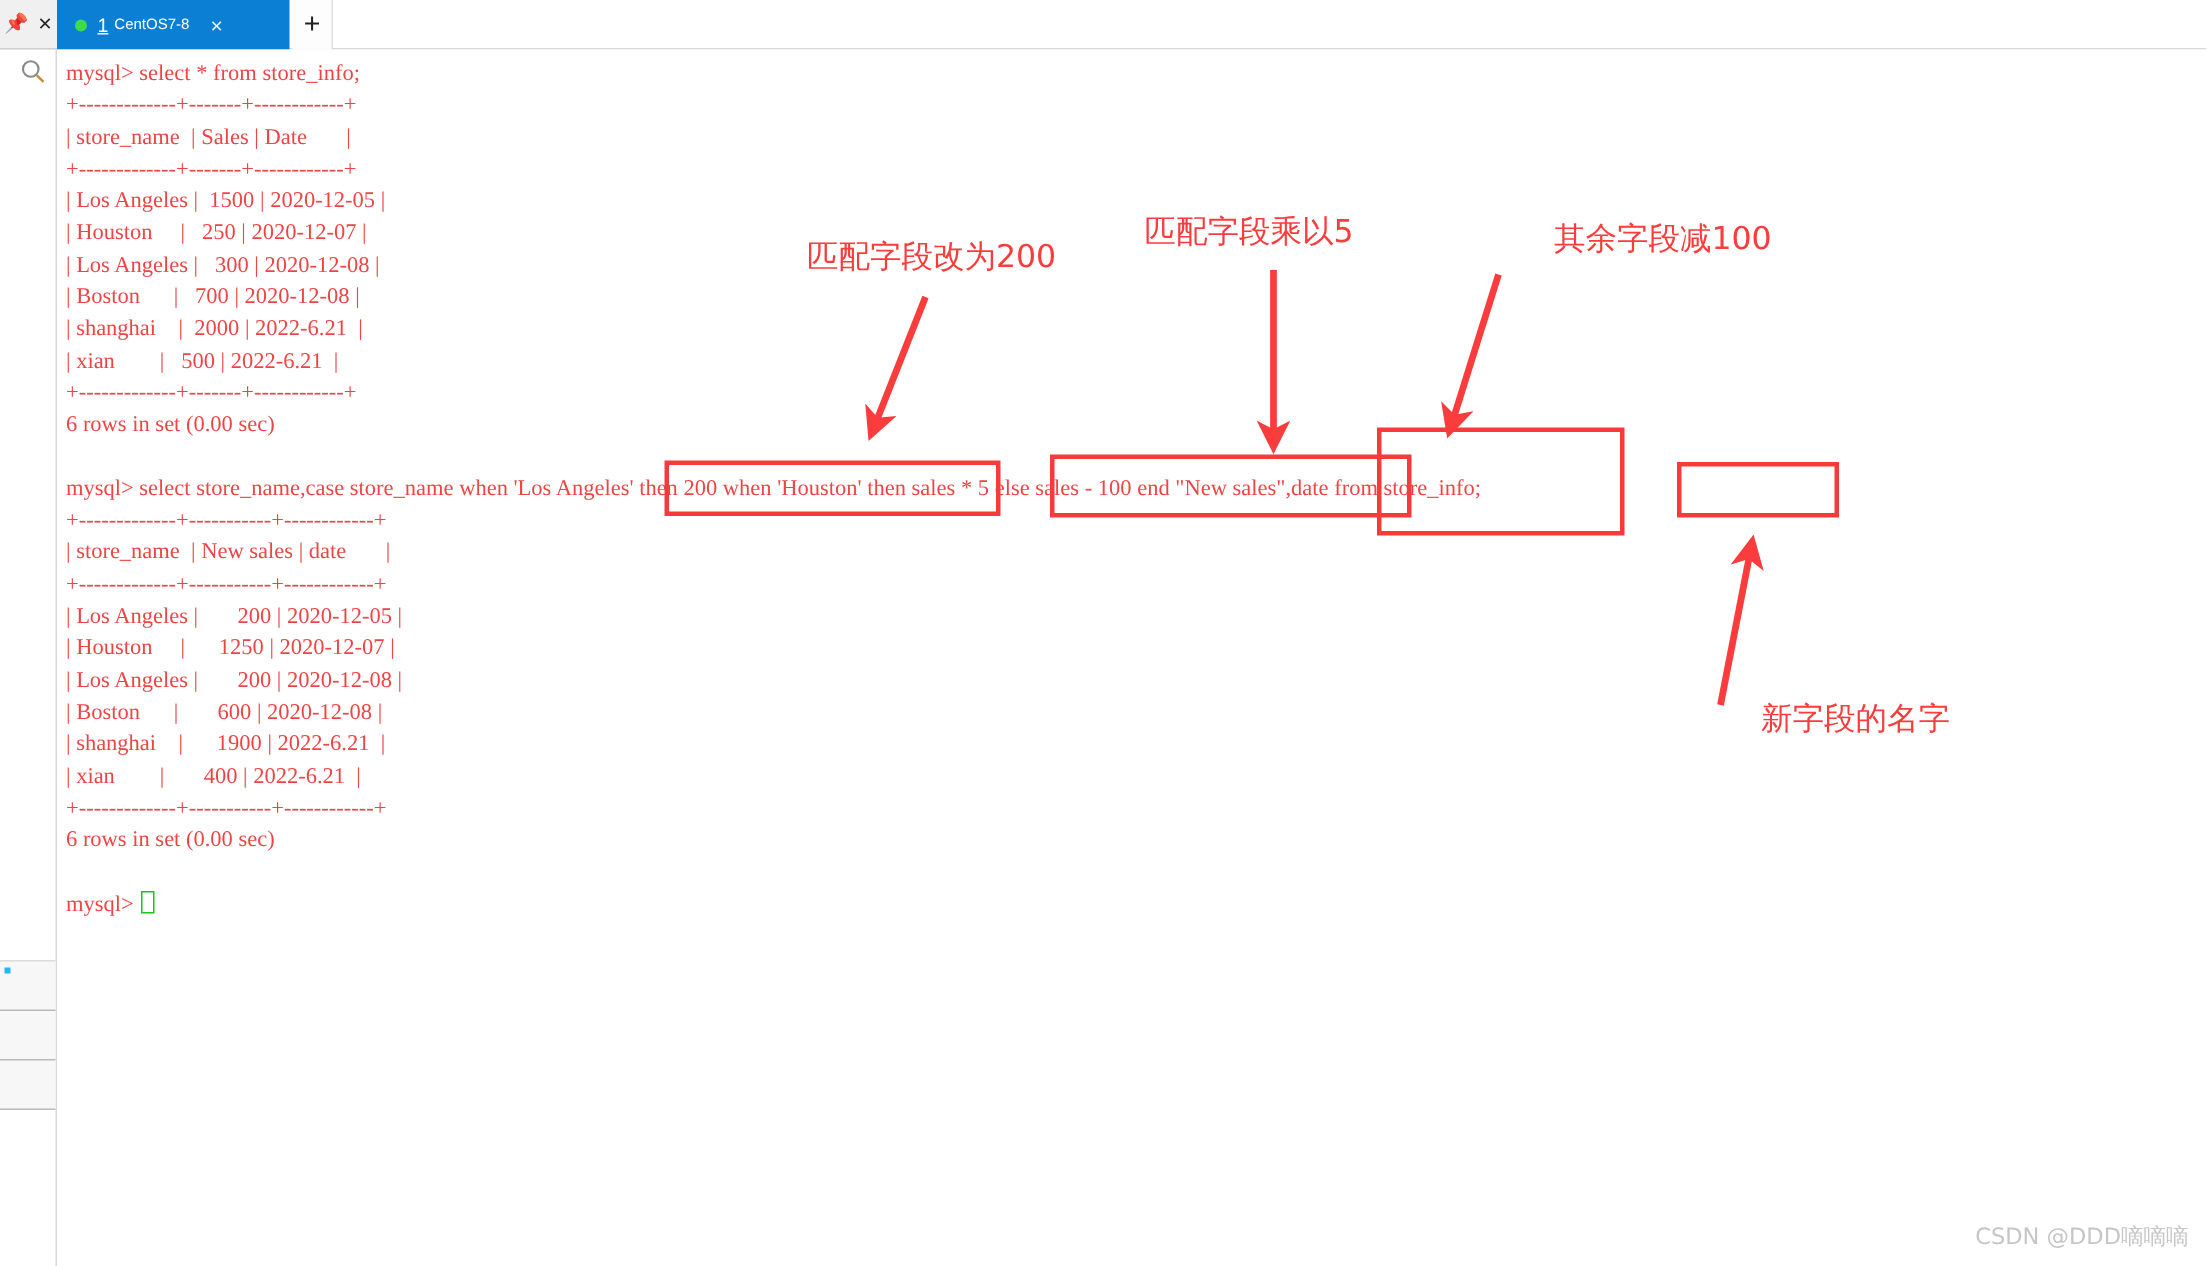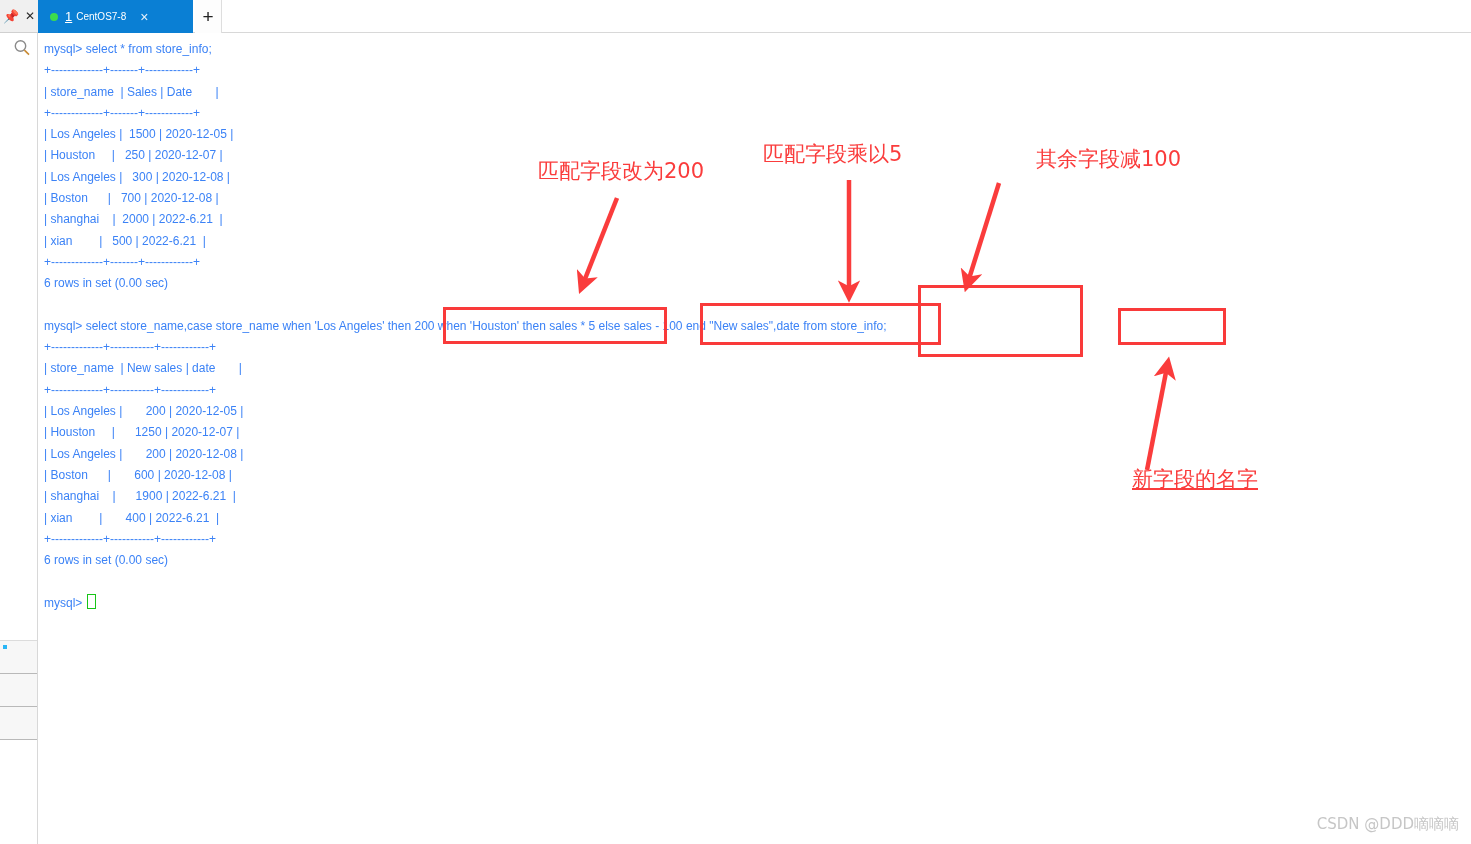--- a/index.html
+++ b/index.html
@@ -99,24 +99,24 @@
   }
 
   
   .terminal {
     position: absolute; left: 38px; top: 33px;
     width: 1433px; height: 811px;
     background: #ffffff;
     padding: 6px 0 0 6px;
   }
   .term-text {
-    font-family: Liberation Sans, sans-serif;
-    font-size: 12px;
+    font-family: Liberation Serif, serif;
+    font-size: 15px;
     line-height: 21.3px;
-    color: #3b82f6;
+    color: #ef4444;
     white-space: pre;
     letter-spacing: 0px;
   }
   .term-line { height: 21.3px; white-space: pre; }
   .blank { height: 21.3px; }
   .cursor {
     display: inline-block;
     width: 9px; height: 15px;
     border: 1.6px solid #18c518;
     vertical-align: -2px;
@@ -201,21 +201,21 @@
       </defs>
       <line x1="617" y1="198" x2="583" y2="284" stroke="#fa3c3c" stroke-width="4.5" marker-end="url(#ah)"></line>
       <line x1="849" y1="180" x2="849" y2="292" stroke="#fa3c3c" stroke-width="4.5" marker-end="url(#ah)"></line>
       <line x1="999" y1="183" x2="968" y2="282" stroke="#fa3c3c" stroke-width="4.5" marker-end="url(#ah)"></line>
       <line x1="1147" y1="470" x2="1167" y2="367" stroke="#fa3c3c" stroke-width="4.5" marker-end="url(#ah)"></line>
     </svg>
 
     <div class="anno-label" style="left:538px; top:160px;">匹配字段改为200</div>
     <div class="anno-label" style="left:763px; top:143px;">匹配字段乘以5</div>
     <div class="anno-label" style="left:1036px; top:148px;">其余字段减100</div>
-    <div class="anno-label" style="left:1132px; top:468px;text-decoration:underline;">新字段的名字</div>
+    <div class="anno-label" style="left:1174px; top:468px;">新字段的名字</div>
 
     <div class="hl-box" style="left:443px; top:307px; width:224px; height:37px;"></div>
     <div class="hl-box" style="left:700px; top:303px; width:241px; height:42px;"></div>
     <div class="hl-box" style="left:918px; top:285px; width:165px; height:72px;"></div>
     <div class="hl-box" style="left:1118px; top:308px; width:108px; height:37px;"></div>
 
     <div class="watermark">CSDN @DDD嘀嘀嘀</div>
   </div>
 </div>
 

